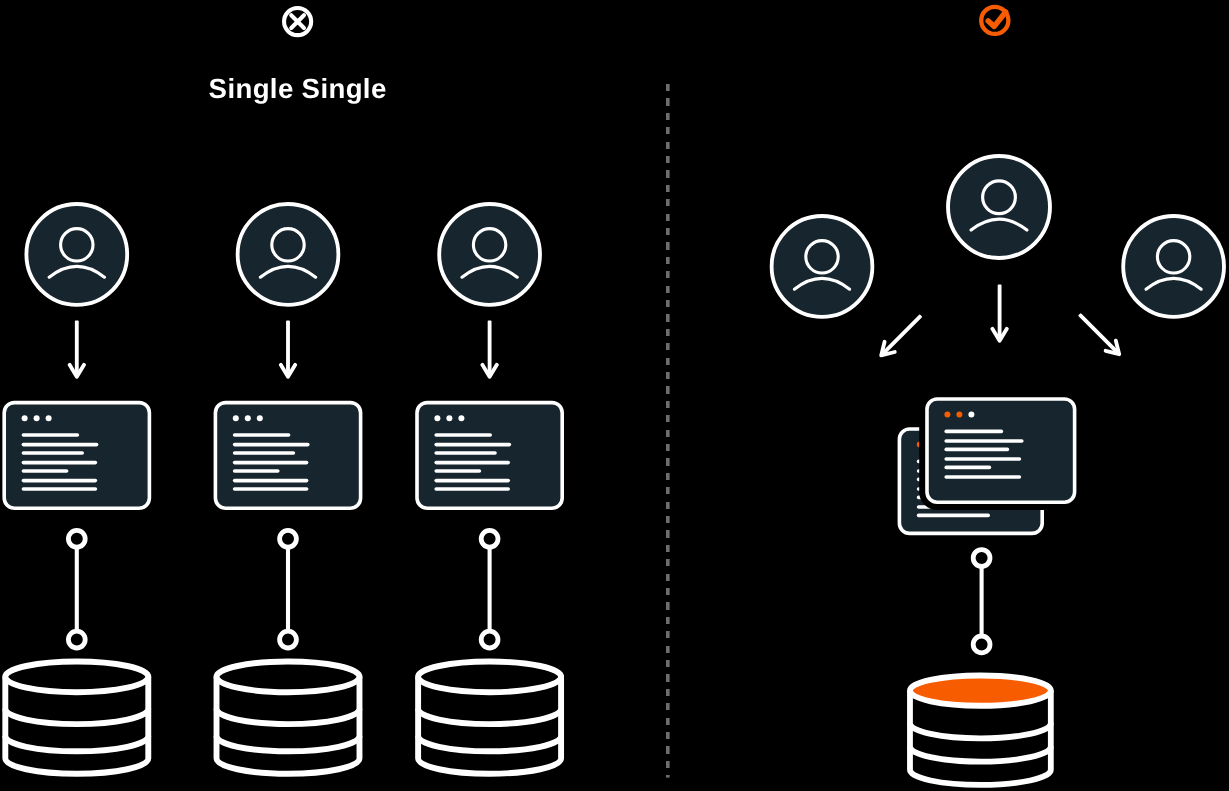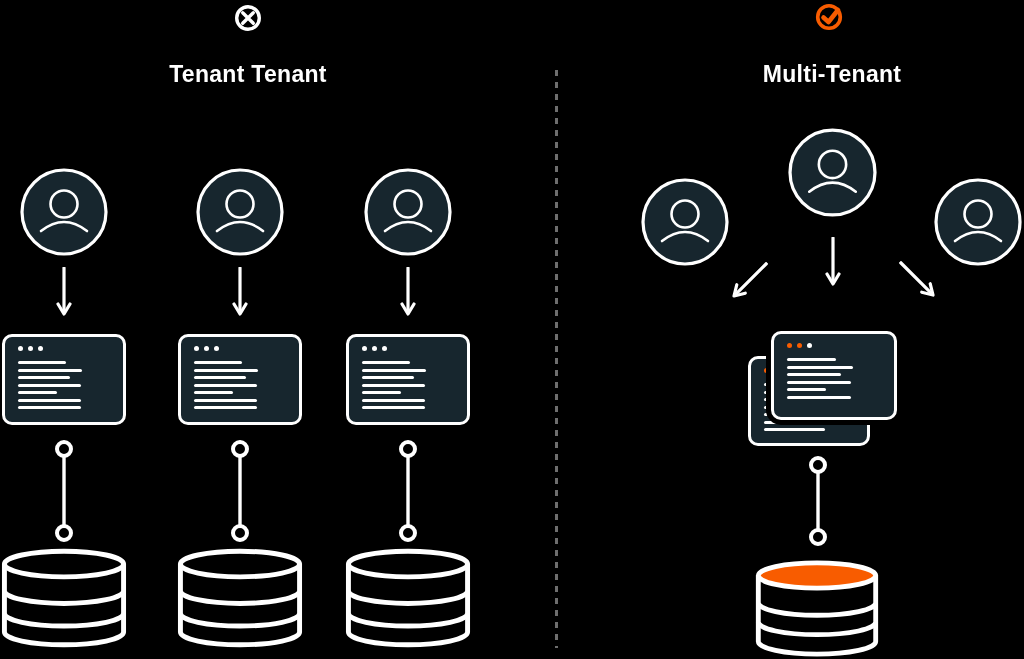--- a/index.html
+++ b/index.html
@@ -47,27 +47,26 @@
 </style>
 </head>
 <body>
 
 <div class="stage">
 
   <svg class="abs" style="left:234px;top:4px;" width="28" height="28" viewBox="0 0 28 28">
     <circle class="st" cx="14" cy="14" r="11.3" stroke-width="3.4"></circle>
     <path class="st" d="M8.7 8.7 L19.3 19.3 M19.3 8.7 L8.7 19.3" stroke-width="3.4" stroke-linecap="round"></path>
   </svg>
-  <div class="panel-title" style="left:98px;top:61px;">Tenant Tenant</div>
+  <div class="panel-title" style="left:98px;top:61px;">Single Single</div>
 
   <svg class="abs" style="left:815px;top:2px;" width="30" height="30" viewBox="0 0 30 30">
     <circle class="st-acc" cx="14" cy="15" r="11.3" stroke-width="3.6"></circle>
     <path class="st-acc" d="M8.5 15.5 L13.5 20 L23 8" stroke-width="4.6" stroke-linecap="round" stroke-linejoin="round"></path>
   </svg>
-  <div class="panel-title" style="left:682px;top:61px;">Multi-Tenant</div>
 
   <div class="abs divider"></div>
 
   <div class="col" style="left:0px;">
     <svg width="88" height="88" viewBox="0 0 88 88">
       <circle class="fill-panel" cx="44" cy="44" r="42" stroke-width="3.2"></circle>
       <circle class="st" cx="44" cy="36" r="13.5" stroke-width="2.6"></circle>
       <path class="st" d="M21 63 Q44 45 67 63" stroke-width="2.6" stroke-linecap="round"></path>
     </svg>
     <div class="gap-a"></div>

